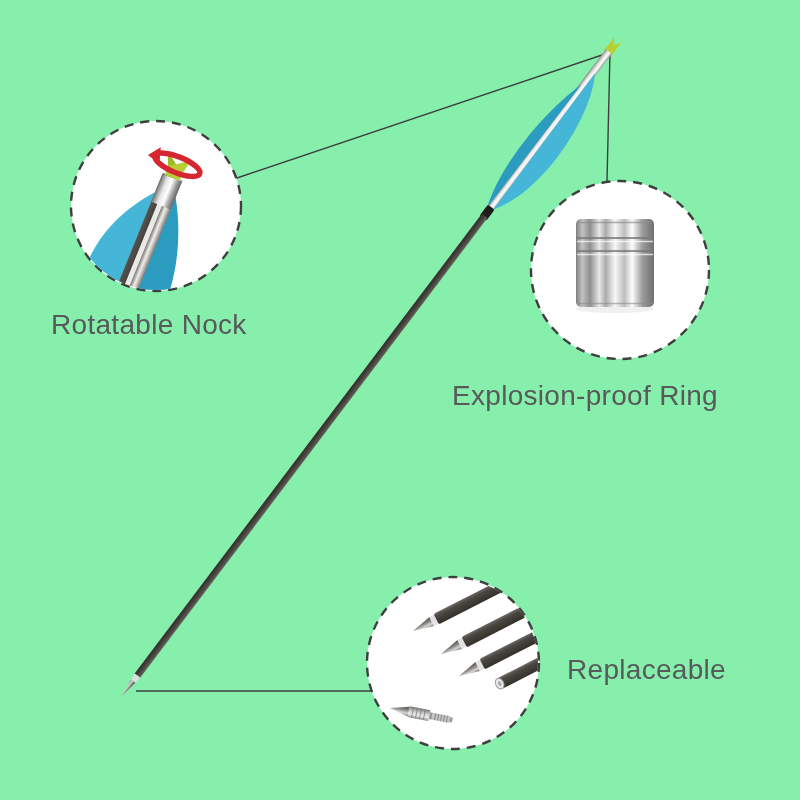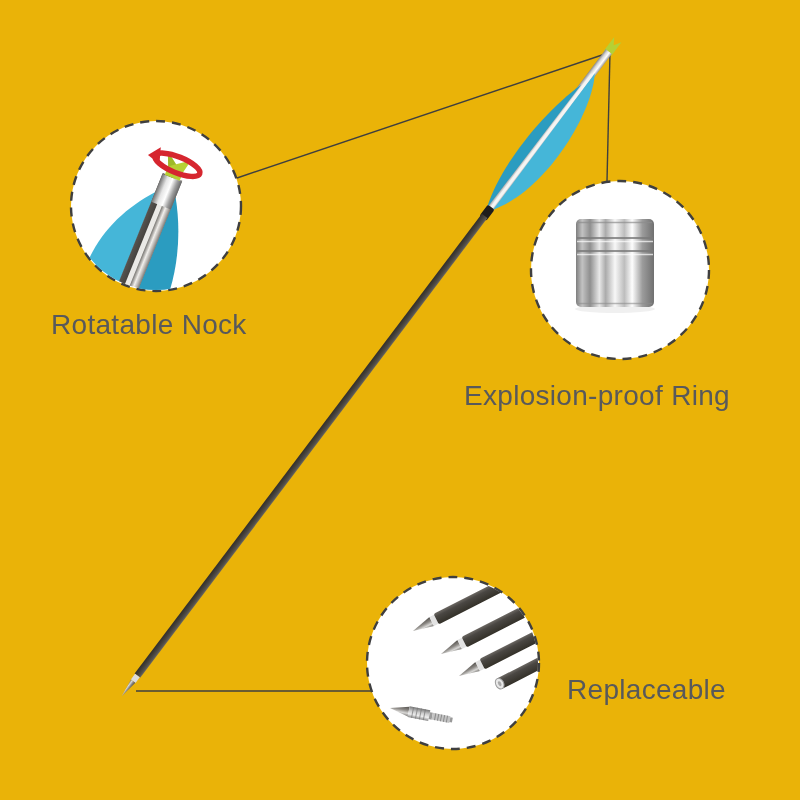--- a/index.html
+++ b/index.html
@@ -1,35 +1,35 @@
 <!DOCTYPE html>
 <html style="--fletching-blue: #45b6d8; --fletching-blue-dark: #2b9cc0; --nock-green: #b6d034; --nock-green-dark: #8aa51f; --ring-red: #d6262f; --label-text: #58595b; --line-color: #3f3f3f; --wrap-black: #1f1d1b; --shaft-dark: #46423e; --metal-silver: #c9c9c9;"><head>
 <meta charset="utf-8">
 <style>
   html,body{margin:0;padding:0;background:#fff;}
   .canvas{
     position:relative;
     width:800px;height:800px;
-    background:#eab308;
+    background:#86efac;
     overflow:hidden;
     font-family:"Liberation Sans", sans-serif;
   }
   .artwork{position:absolute;left:0;top:0;}
   .label{
     position:absolute;
     color:var(--label-text,#58595b);
     font-size:28px;
     line-height:1.36;
     letter-spacing:.3px;
     white-space:nowrap;
     user-select:none;
   }
-  .label .line{display:block;margin-top:20px;}
+  .label .line{display:block;}
   #label-rotatable-nock{left:51px;top:306px;}
-  #label-explosion-ring{left:452px;top:377px;margin-left:12px;}
+  #label-explosion-ring{left:452px;top:377px;}
   #label-replaceable{left:567px;top:651px;}
 </style>
 </head>
 <body>
 
 <div class="canvas">
 
   <svg class="artwork" width="800" height="800" viewBox="0 0 800 800">
     <defs>
       <clipPath id="clip-nock-circle">

